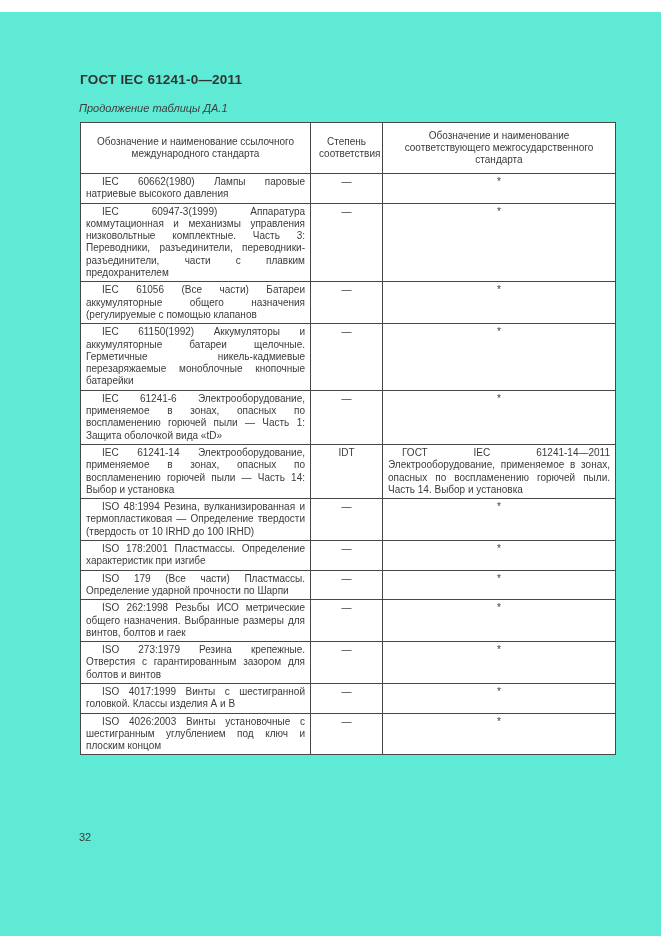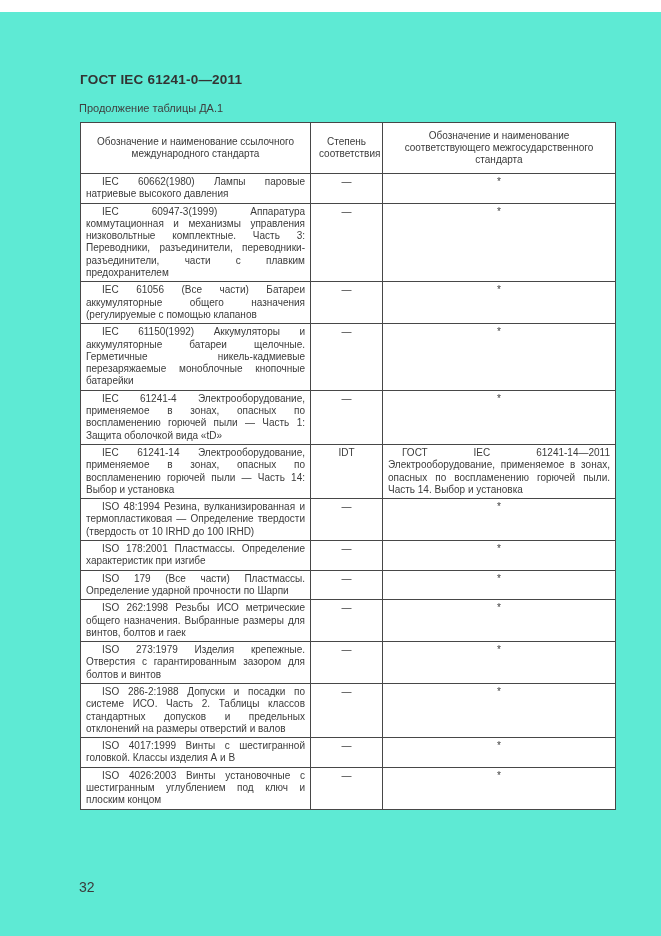--- a/index.html
+++ b/index.html
@@ -20,20 +20,21 @@
     font-size: 13.5px;
     font-weight: bold;
     letter-spacing: 0.2px;
     color: #333333;
   }
   .table-caption {
     position: absolute;
     left: 79px;
     top: 90px;
     font-size: 11px;
+    font-style: italic;
     color: #3f3f3f;
   }
   table.std-table {
     position: absolute;
     left: 80px;
     top: 110px;
     width: 535px;
     border-collapse: collapse;
     table-layout: fixed;
     background: #ffffff;
@@ -68,22 +69,22 @@
   td.star {
     text-align: center;
   }
   td.gost-text {
     text-align: justify;
     text-indent: 14px;
   }
   .page-number {
     position: absolute;
     left: 79px;
-    top: 867px;
-    font-size: 14px;
+    top: 819px;
+    font-size: 11px;
     color: #3b3b3b;
   }
 </style>
 </head>
 <body>
 
 <div class="page">
 
   <div class="doc-title">ГОСТ IEC 61241-0—2011</div>
 
@@ -117,21 +118,21 @@
         <td class="ref">IEC 61056 (Все части) Батареи аккумуляторные общего назначения (регулируемые с помощью клапанов</td>
         <td class="deg">—</td>
         <td class="star">*</td>
       </tr>
       <tr>
         <td class="ref">IEC 61150(1992) Аккумуляторы и аккумуляторные батареи щелочные. Герметичные никель-кадмиевые перезаряжаемые моноблочные кнопочные батарейки</td>
         <td class="deg">—</td>
         <td class="star">*</td>
       </tr>
       <tr>
-        <td class="ref">IEC 61241-4 Электрооборудование, применяемое в зонах, опасных по воспламенению горючей пыли — Часть 1: Защита оболочкой вида «tD»</td>
+        <td class="ref">IEC 61241-6 Электрооборудование, применяемое в зонах, опасных по воспламенению горючей пыли — Часть 1: Защита оболочкой вида «tD»</td>
         <td class="deg">—</td>
         <td class="star">*</td>
       </tr>
       <tr>
         <td class="ref">IEC 61241-14 Электрооборудование, применяемое в зонах, опасных по воспламенению горючей пыли — Часть 14: Выбор и установка</td>
         <td class="deg">IDT</td>
         <td class="gost-text">ГОСТ IEC 61241-14—2011 Электрооборудование, применяемое в зонах, опасных по воспламенению горючей пыли. Часть 14. Выбор и установка</td>
       </tr>
       <tr>
         <td class="ref">ISO 48:1994 Резина, вулканизированная и термопластиковая — Определение твердости (твердость от 10 IRHD до 100 IRHD)</td>
@@ -147,26 +148,21 @@
         <td class="ref">ISO 179 (Все части) Пластмассы. Определение ударной прочности по Шарпи</td>
         <td class="deg">—</td>
         <td class="star">*</td>
       </tr>
       <tr>
         <td class="ref">ISO 262:1998 Резьбы ИСО метрические общего назначения. Выбранные размеры для винтов, болтов и гаек</td>
         <td class="deg">—</td>
         <td class="star">*</td>
       </tr>
       <tr>
-        <td class="ref">ISO 273:1979 Изделия крепежные. Отверстия с гарантированным зазором для болтов и винтов</td>
-        <td class="deg">—</td>
-        <td class="star">*</td>
-      </tr>
-      <tr>
-        <td class="ref">ISO 286-2:1988 Допуски и посадки по системе ИСО. Часть 2. Таблицы классов стандартных допусков и предельных отклонений на размеры отверстий и валов</td>
+        <td class="ref">ISO 273:1979 Резина крепежные. Отверстия с гарантированным зазором для болтов и винтов</td>
         <td class="deg">—</td>
         <td class="star">*</td>
       </tr>
       <tr>
         <td class="ref">ISO 4017:1999 Винты с шестигранной головкой. Классы изделия А и В</td>
         <td class="deg">—</td>
         <td class="star">*</td>
       </tr>
       <tr>
         <td class="ref">ISO 4026:2003 Винты установочные с шестигранным углублением под ключ и плоским концом</td>

